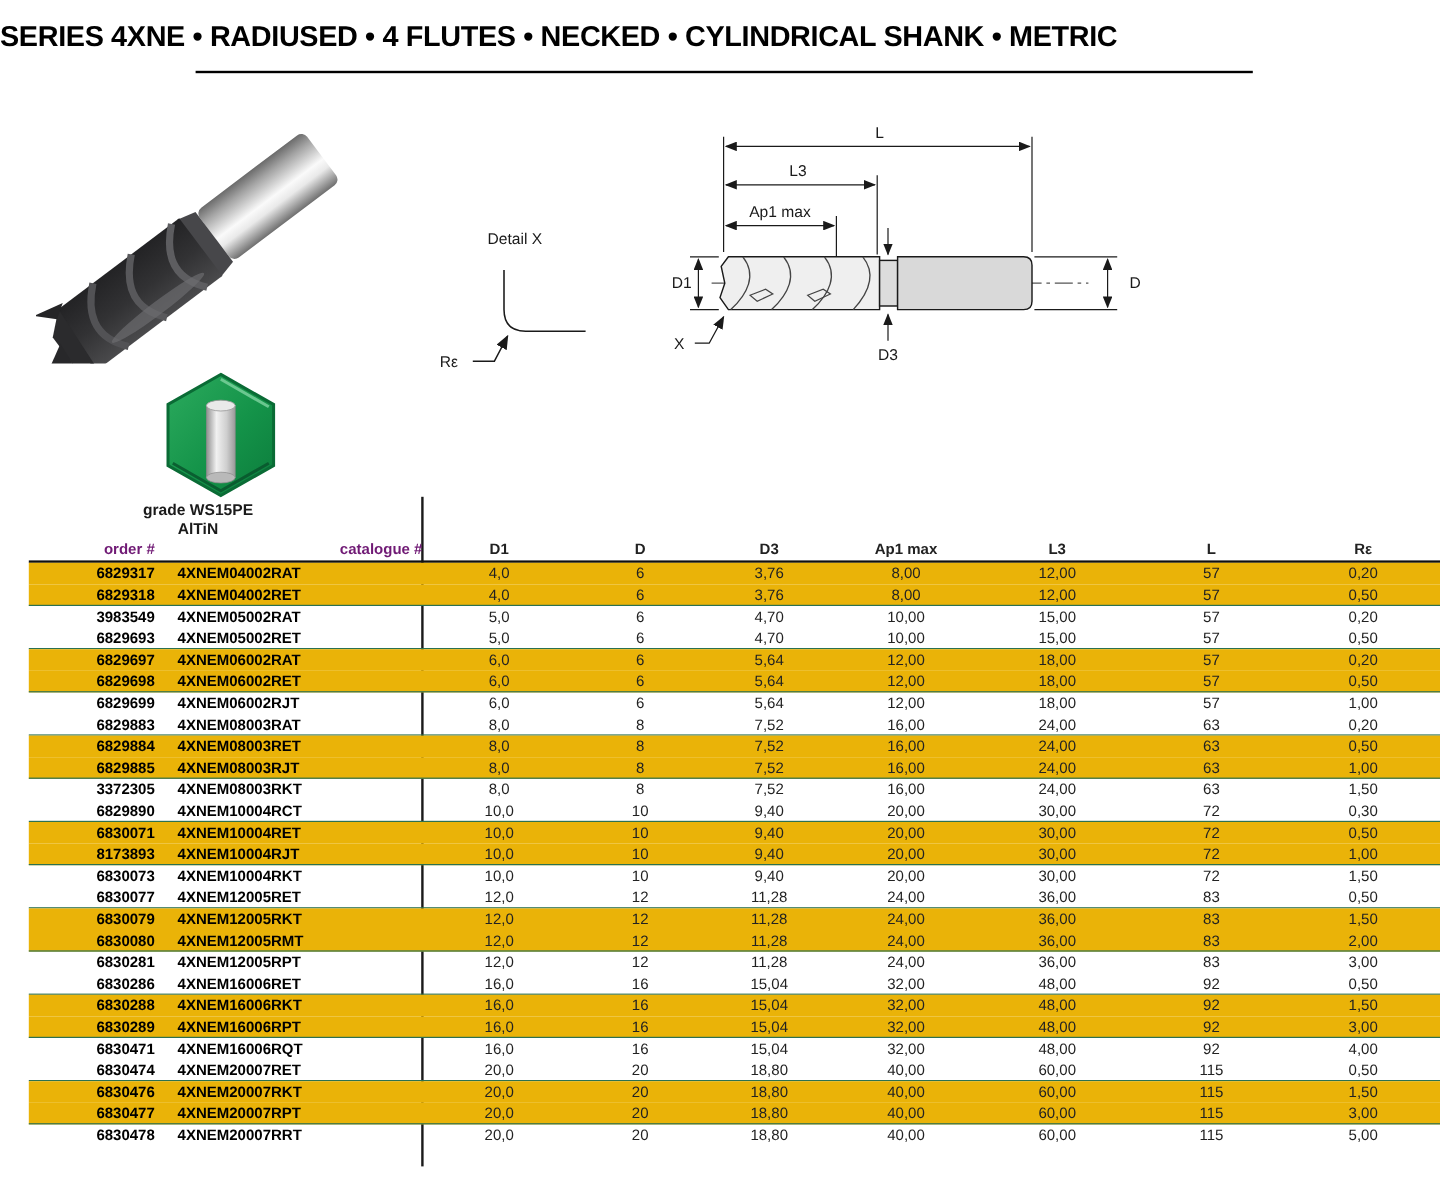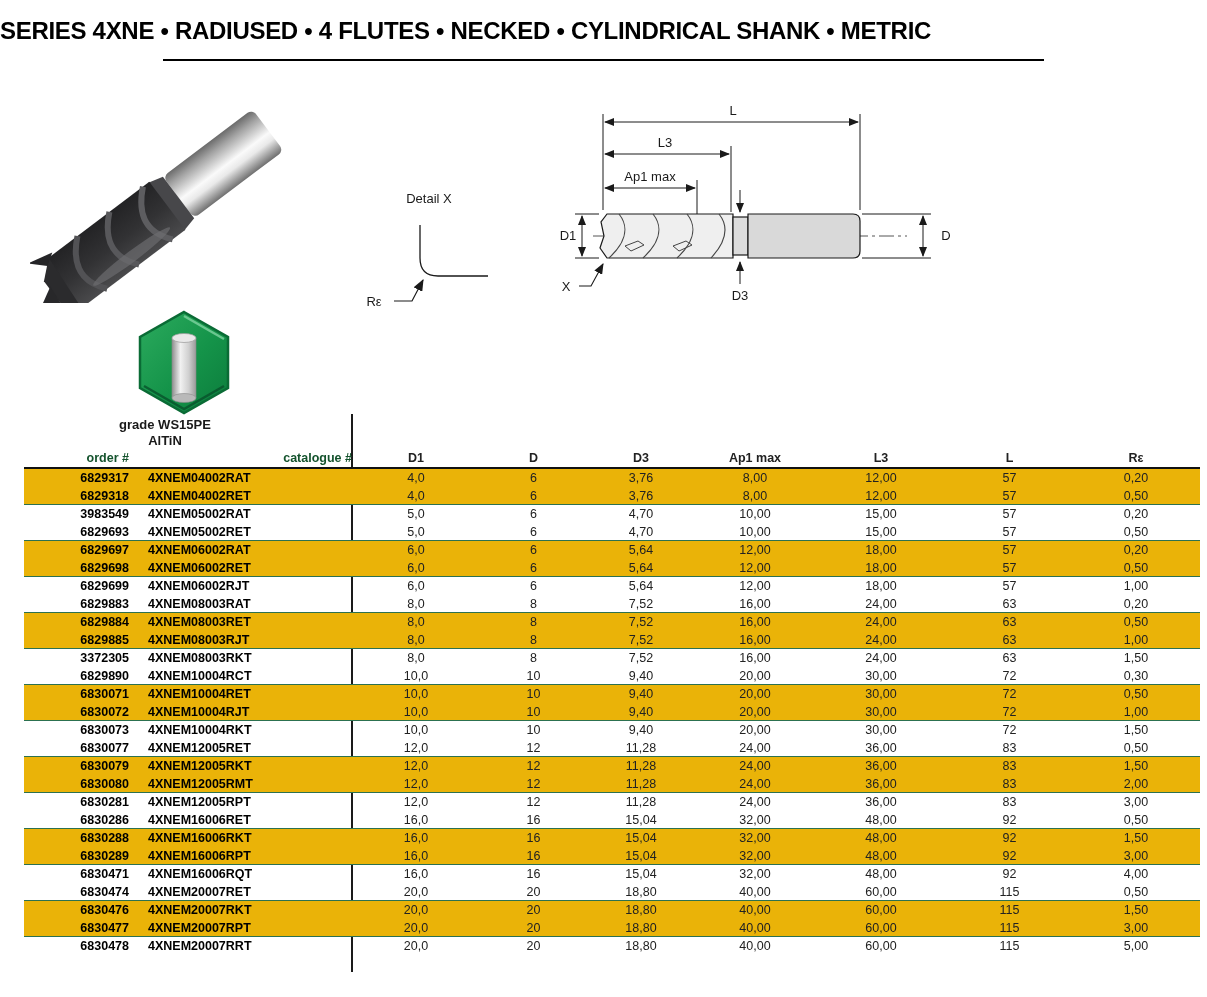--- a/index.html
+++ b/index.html
@@ -28,21 +28,21 @@
   .gh-len{left:923px;width:125px;}
   .grid{display:grid;grid-template-columns:110px 218px 128px 107px 108px 120px 132px 125px 128px;}
   .header-row{height:17px;line-height:17px;font-weight:bold;}
   .rows{border-top:2px solid #111;}
   .trow{height:18px;line-height:18px;box-sizing:border-box;}
   .trow.shaded{background:#eab308;}
   .trow.group-end{border-bottom:1.5px solid #2c7150;}
   .cell{text-align:center;color:#222;overflow:hidden;white-space:nowrap;}
   .c-order{text-align:right;padding-right:5px;font-weight:bold;color:#000;}
   .c-catalogue{text-align:left;padding-left:14px;font-weight:bold;color:#000;}
-  .hdr .c-order,.hdr .c-catalogue{color:#14532d;text-align:right;}
+  .hdr .c-order,.hdr .c-catalogue{color:#701a75;text-align:right;}
   svg text{font-family:"Liberation Sans", sans-serif;fill:#1a1a1a;}
 </style>
 </head>
 <body>
 
 <div class="abs page-title">SERIES 4XNE • RADIUSED • 4 FLUTES • NECKED • CYLINDRICAL SHANK • METRIC</div>
 <div class="abs title-rule"></div>
 
 <svg class="abs" style="left:30px;top:98px;" width="310" height="205" viewBox="0 0 310 205">
   <defs>
@@ -316,21 +316,21 @@
         <div class="cell c-catalogue">4XNEM10004RET</div>
         <div class="cell ">10,0</div>
         <div class="cell ">10</div>
         <div class="cell ">9,40</div>
         <div class="cell ">20,00</div>
         <div class="cell ">30,00</div>
         <div class="cell ">72</div>
         <div class="cell ">0,50</div>
       </div>
       <div class="grid trow shaded group-end">
-        <div class="cell c-order">6830072</div>
+        <div class="cell c-order">8173893</div>
         <div class="cell c-catalogue">4XNEM10004RJT</div>
         <div class="cell ">10,0</div>
         <div class="cell ">10</div>
         <div class="cell ">9,40</div>
         <div class="cell ">20,00</div>
         <div class="cell ">30,00</div>
         <div class="cell ">72</div>
         <div class="cell ">1,00</div>
       </div>
       <div class="grid trow">

